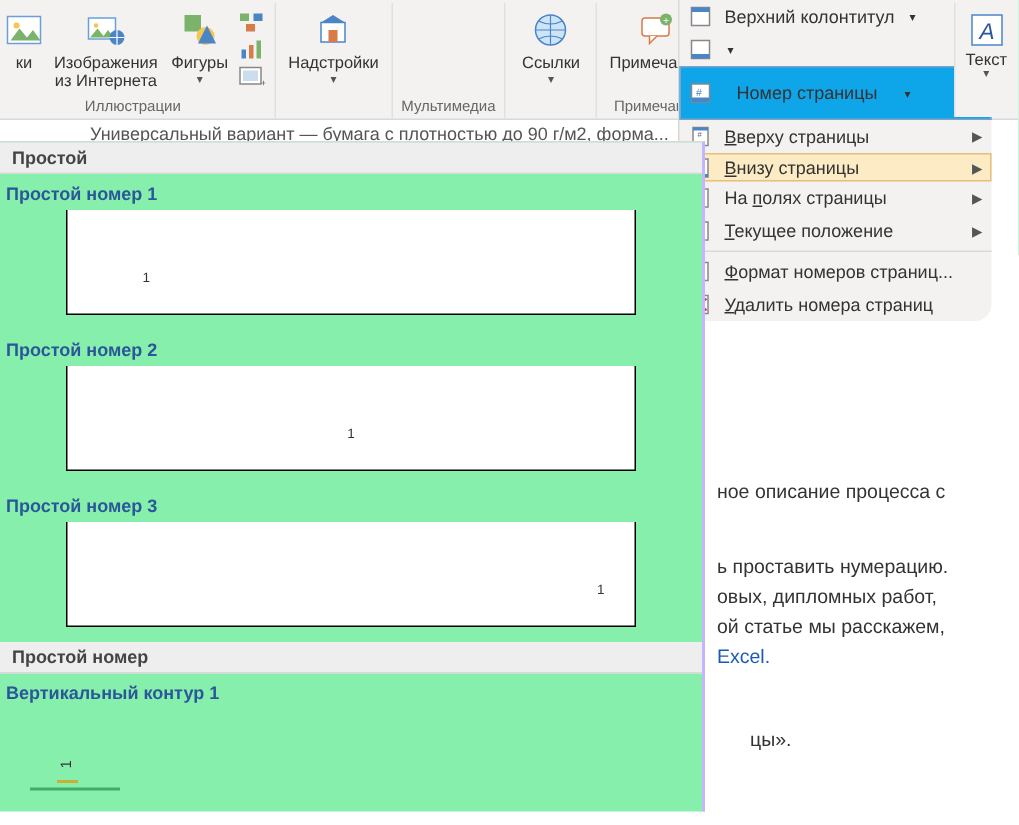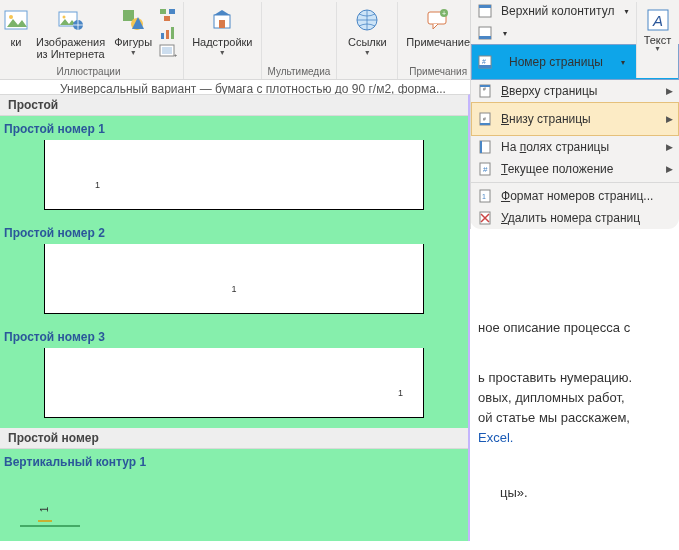--- a/index.html
+++ b/index.html
@@ -21,25 +21,25 @@
   .gpreview { margin: 0 0 10px 0; }
   .pagebox { margin: 0 auto; width: 380px; height: 70px; border:1.5px solid #000; border-top:none; position:relative; background:#fff;}
   .pnum { position:absolute; font-size:9px; color:#333; }
   .pnum.left { left:50px; top:40px; }
   .pnum.center { left:50%; transform:translateX(-50%); top:40px;}
   .pnum.right { right:20px; top:40px;}
   .vbox { margin: 4px 0 0 20px; width:60px; height:50px; border-bottom:2px solid #4a6; position:relative;}
   .vbox .tick { position:absolute; left:18px; bottom:3px; width:14px; height:2px; background:#c8b032;}
   .vbox .one { position:absolute; left:22px; bottom:10px; font-size:10px; transform:rotate(-90deg); color:#333;}
 
-  .right-panel { position:absolute; left:470px; top:0; width:209px; background:#f3f2f1;border-radius:11px; }
+  .right-panel { position:absolute; left:452px; top:0; width:209px; background:#f3f2f1;border-radius:11px; }
   .rp-list { border-left:1px solid #d9d9d9; }
   .rp-item { display:flex; align-items:center; gap:8px; padding:2px 6px; height:22px; font-size:12px; cursor:default; position:relative;}
   .rp-item.sel { background:#0ea5e9; border:1px solid #7da2ce; padding:1px 5px; height:36px;gap:16px;}
-  .rp-item.hl  { background:#fcebc5; border:1px solid #e5c07b; padding:1px 5px; height:34px;}
+  .rp-item.hl  { background:#fcebc5; border:1px solid #e5c07b; padding:1px 5px; height:19px;}
   .rp-item .arrow { margin-left:auto; font-size:9px; color:#555;}
   .rp-item .ic { width:16px; height:16px; display:flex; align-items:center; justify-content:center; font-size:12px;}
   .rp-sep { height:1px; background:#d9d9d9; margin:2px 0;}
   .uline { text-decoration: underline; }
 
   
   .doc-frag { position:absolute; font-size:13px; color:#333; white-space:nowrap;}
   .doc-frag.small { font-size:12px;}
 </style>
 </head>

